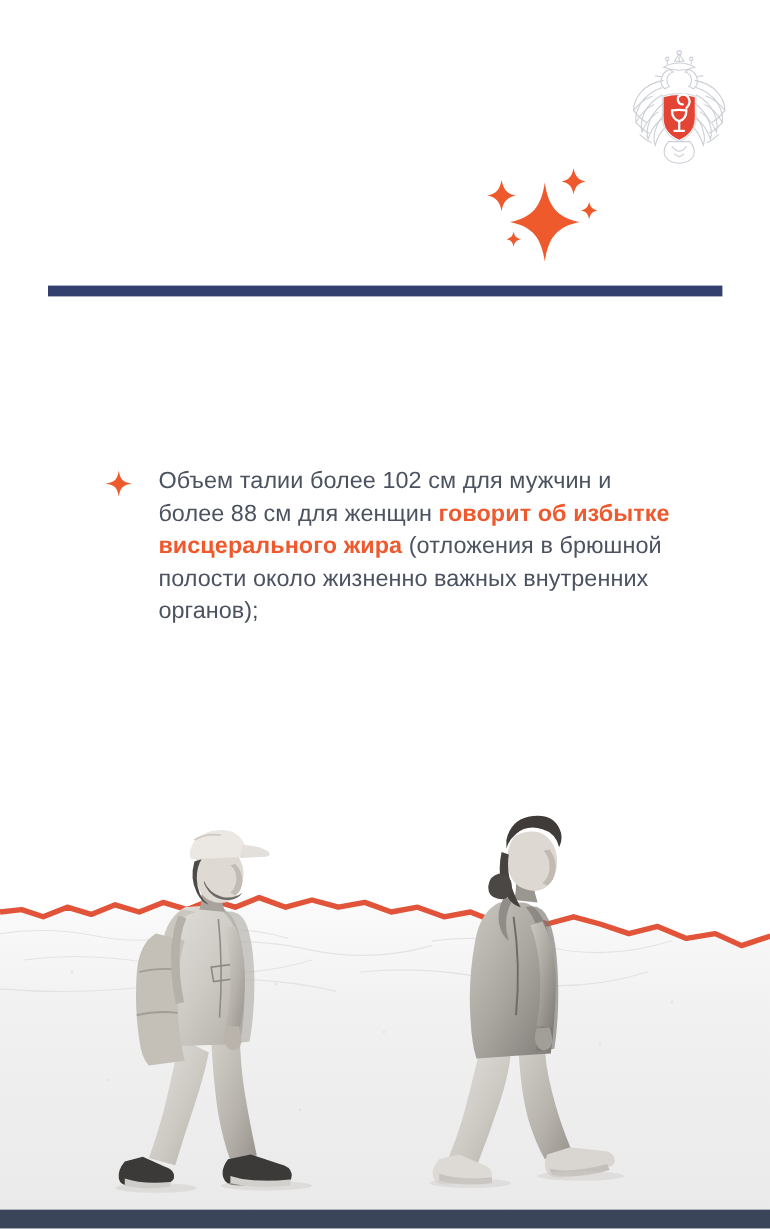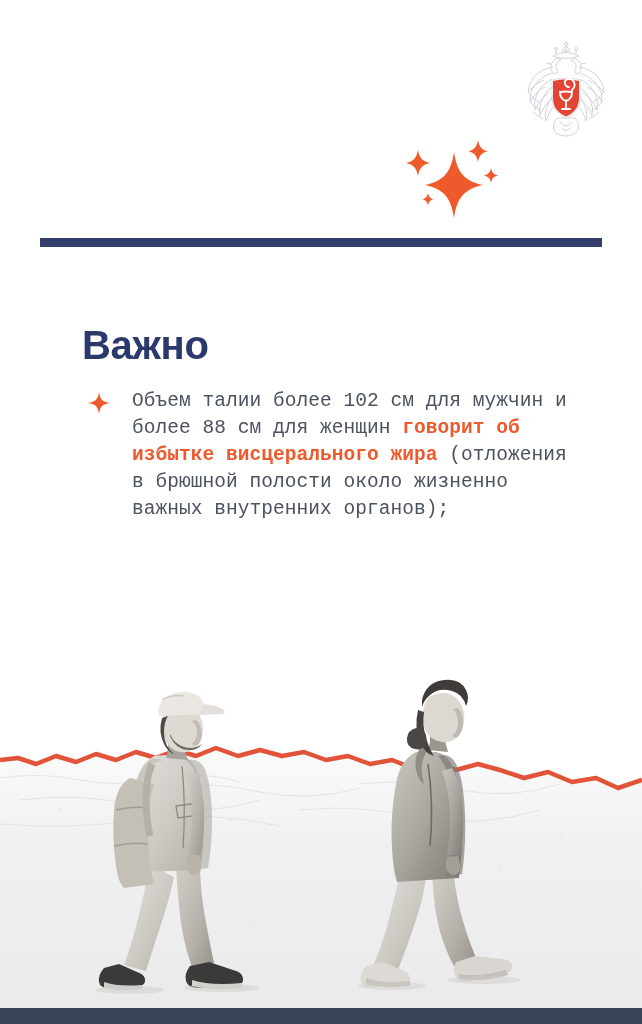--- a/index.html
+++ b/index.html
@@ -101,21 +101,21 @@
   }
   .bullet-item {
     position: relative;
     padding-left: 44px;
     margin-bottom: 28px;
     font-size: 19.5px;
     line-height: 27px;
     color: #4c5360;
     letter-spacing: 0.05px;
   }
-  .bullet-item:last-child { margin-bottom: 12px; font-family: Liberation Mono, monospace; }
+  .bullet-item:last-child { margin-bottom: 12px; }
   .bullet-marker {
     position: absolute;
     left: 0;
     top: 4px;
     width: 22px;
     height: 22px;
   }
   .bullet-marker svg { display: block; }
   .bullet-item .hl {
     color: #ee5a2e;
@@ -211,21 +211,20 @@
           <path d="M101 30 C101.9 34.5 103.5 36.5 108 37.4 C103.5 38.3 101.9 40.3 101 44.8 C100.1 40.3 98.5 38.3 94 37.4 C98.5 36.5 100.1 34.5 101 30Z"></path>
 
           <path d="M38 55 C38.8 58.8 40.2 60.5 44 61.3 C40.2 62.1 38.8 63.8 38 67.6 C37.2 63.8 35.8 62.1 32 61.3 C35.8 60.5 37.2 58.8 38 55Z"></path>
         </g>
       </svg>
     </div>
   </div>
 
   <div class="divider"></div>
 
-  <h1 class="heading">Важно</h1>
 
   <div class="bullets">
 
 
     <div class="bullet-item">
       <span class="bullet-marker">
         <svg width="22" height="22" viewBox="0 0 22 22" xmlns="http://www.w3.org/2000/svg">
           <path d="M11 0 C12.3 7.7 14.3 9.7 22 11 C14.3 12.3 12.3 14.3 11 22 C9.7 14.3 7.7 12.3 0 11 C7.7 9.7 9.7 7.7 11 0Z" fill="#ef5a2d"></path>
         </svg>
       </span>

